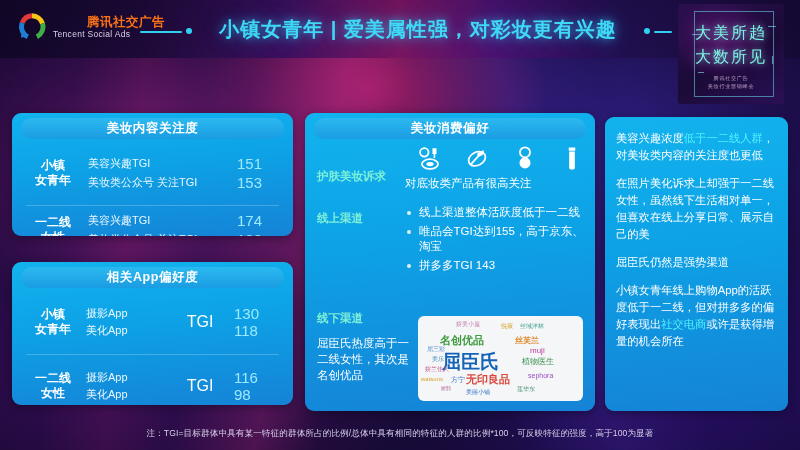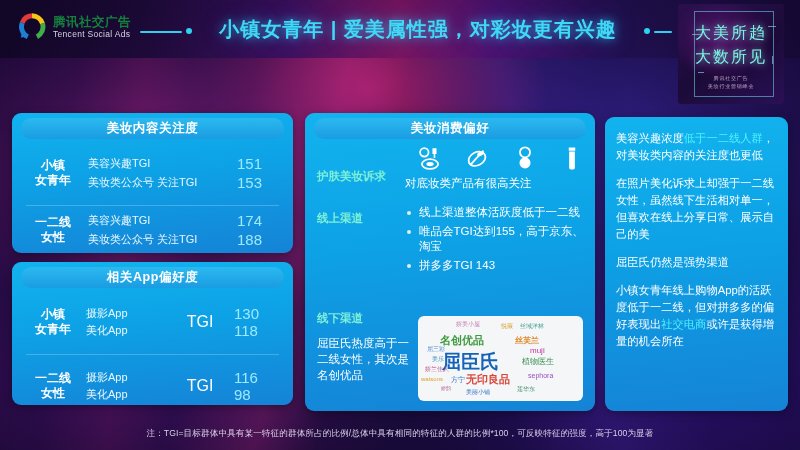--- a/index.html
+++ b/index.html
@@ -44,22 +44,22 @@
 
   
   .header { position: absolute; left:0; top:0; width:100%; height:58px; }
   .logo-wrap {
     position:absolute; left:18px; top:13px;
     display:flex; align-items:center; gap:7px;
   }
   .logo-ring { width:28px; height:28px; flex:none; }
   .logo-text { line-height:1; }
   .logo-cn {
-    font-size:12.5px; font-weight:bold; color:#15803d;
-    letter-spacing:.5px; display:block;
+    font-size:12.5px; font-weight:bold; color:#f97316;
+    letter-spacing:.5px; display:block;margin-left:34px;
   }
   .logo-en {
     font-size:8.5px; color:#d8d2e8; letter-spacing:.3px;
     display:block; margin-top:2px;
   }
   .hdr-line {
     position:absolute; top:31px; height:2px;
     background:#2ed2f0; border-radius:2px;
   }
   .hdr-line.left { left:140px; width:42px; }
@@ -119,21 +119,21 @@
     background:linear-gradient(180deg,#2bb9f0 0%, #1a9ce2 100%);
     border-radius:11px;
     display:flex; align-items:center; justify-content:center;
   }
   .panel-head span {
     font-size:12.5px; font-weight:bold; color:#ffffff; letter-spacing:.6px;
   }
 
   
   .lp { left:12px; width:281px; }
-  #panel-beauty  { top:113px; height:140px; }
+  #panel-beauty  { top:113px; height:123px; }
   #panel-app     { top:262px; height:143px; }
 
   .grp {
     position:absolute; left:0; width:100%;
     display:flex; align-items:center;
   }
   .grp-label {
     width:74px; flex:none; text-align:center;
     font-size:12px; font-weight:bold; color:#ffffff;
     line-height:15px;

